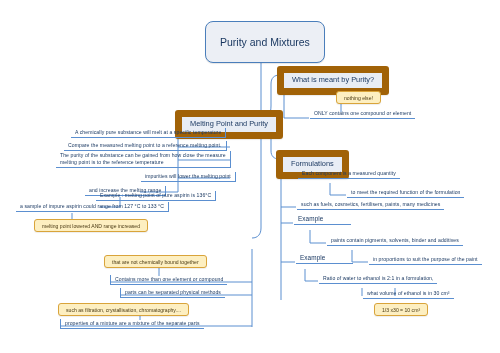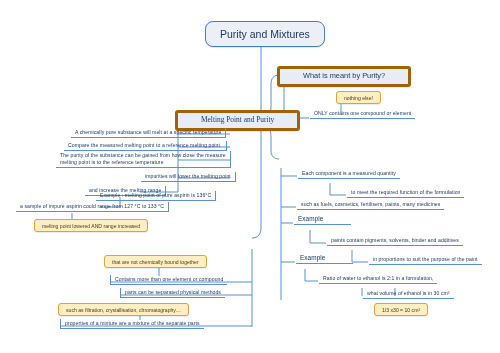--- a/index.html
+++ b/index.html
@@ -28,31 +28,31 @@
     white-space: nowrap;
     line-height: 1.18;
   }
   
   .root {
     background: #eceff5;
     border: 1.4px solid #4a7ebb;
     border-radius: 8px;
     color: #17355e;
     font-size: 10.5px;
-    padding: 6px 14px;
+    padding: 14px 14px;
     box-shadow: 0 1px 1px rgba(0,0,0,.10);
   }
   
   .lvl1 {
     background: #e8edf5;
-    border: 3px solid #a16207;
+    border: 7px solid #a16207;
     border-radius: 3px;
     color: #17355e;
     font-size: 7.4px;
-    padding: 3px 23px;
+    padding: 3px 8px;
     box-shadow: 0 1px 1px rgba(0,0,0,.08);
   }
   
   .leaf {
     font-size: 5.1px;
     color: #1c3a63;
     border-bottom: 1px solid #5b8fd0;
     padding: 1px 4px 1.5px 4px;
     letter-spacing: .08px;
   }
@@ -125,20 +125,21 @@
   </svg>
 
   <div class="node root" style="left:205px; top:21px;">Purity and Mixtures</div>
 
   <div class="node lvl1" style="left:277px; top:66px;">What is meant by Purity?</div>
 
   <div class="node note" style="left:336px; top:91px;">nothing else!</div>
 
   <div class="node leaf" style="left:310px; top:109px;">ONLY contains one compound or element</div>
 
+  <div class="node lvl1" style="left:276px; top:150px;">Formulations</div>
 
   <div class="node leaf" style="left:298px; top:169px;">Each component is a measured quantity</div>
 
   <div class="node leaf" style="left:347px; top:188px;">to meet the required function of the formulation</div>
 
   <div class="node leaf" style="left:297px; top:200px;">such as fuels, cosmetics, fertilisers, paints, many medicines</div>
 
   <div class="node leaf heading" style="left:294px; top:214px;">Example</div>
 
   <div class="node leaf" style="left:327px; top:236px;">paints contain pigments, solvents, binder and additives</div>
@@ -146,21 +147,21 @@
   <div class="node leaf" style="left:369px; top:255px;">in proportions to suit the purpose of the paint</div>
 
   <div class="node leaf heading" style="left:296px; top:253px;">Example</div>
 
   <div class="node leaf" style="left:319px; top:274px;">Ratio of water to ethanol is 2:1 in a formulation,</div>
 
   <div class="node leaf" style="left:363px; top:289px;">what volume of ethanol is in 30 cm³</div>
 
   <div class="node note" style="left:374px; top:303px;">1/3 x30 = 10 cm³</div>
 
-  <div class="node lvl1" style="left:175px; top:110px;font-family:Liberation Serif, serif;">Melting Point and Purity</div>
+  <div class="node lvl1" style="left:175px; top:110px;">Melting Point and Purity</div>
 
   <div class="node leaf rrule" style="left:71px; top:128px;">A chemically pure substance will melt at a specific temperature</div>
 
   <div class="node leaf rrule" style="left:64px; top:141px;">Compare the measured melting point to a reference melting point.</div>
 
   <div class="node leaf rrule two-line" style="left:56px; top:151px; width:175px;">The purity of the substance can be gained from how close the measure melting point is to the reference temperature</div>
 
   <div class="node leaf rrule" style="left:141px; top:172px;">impurities will lower the melting point</div>
 
   <div class="node leaf rrule" style="left:85px; top:186px;">and increase the melting range</div>

